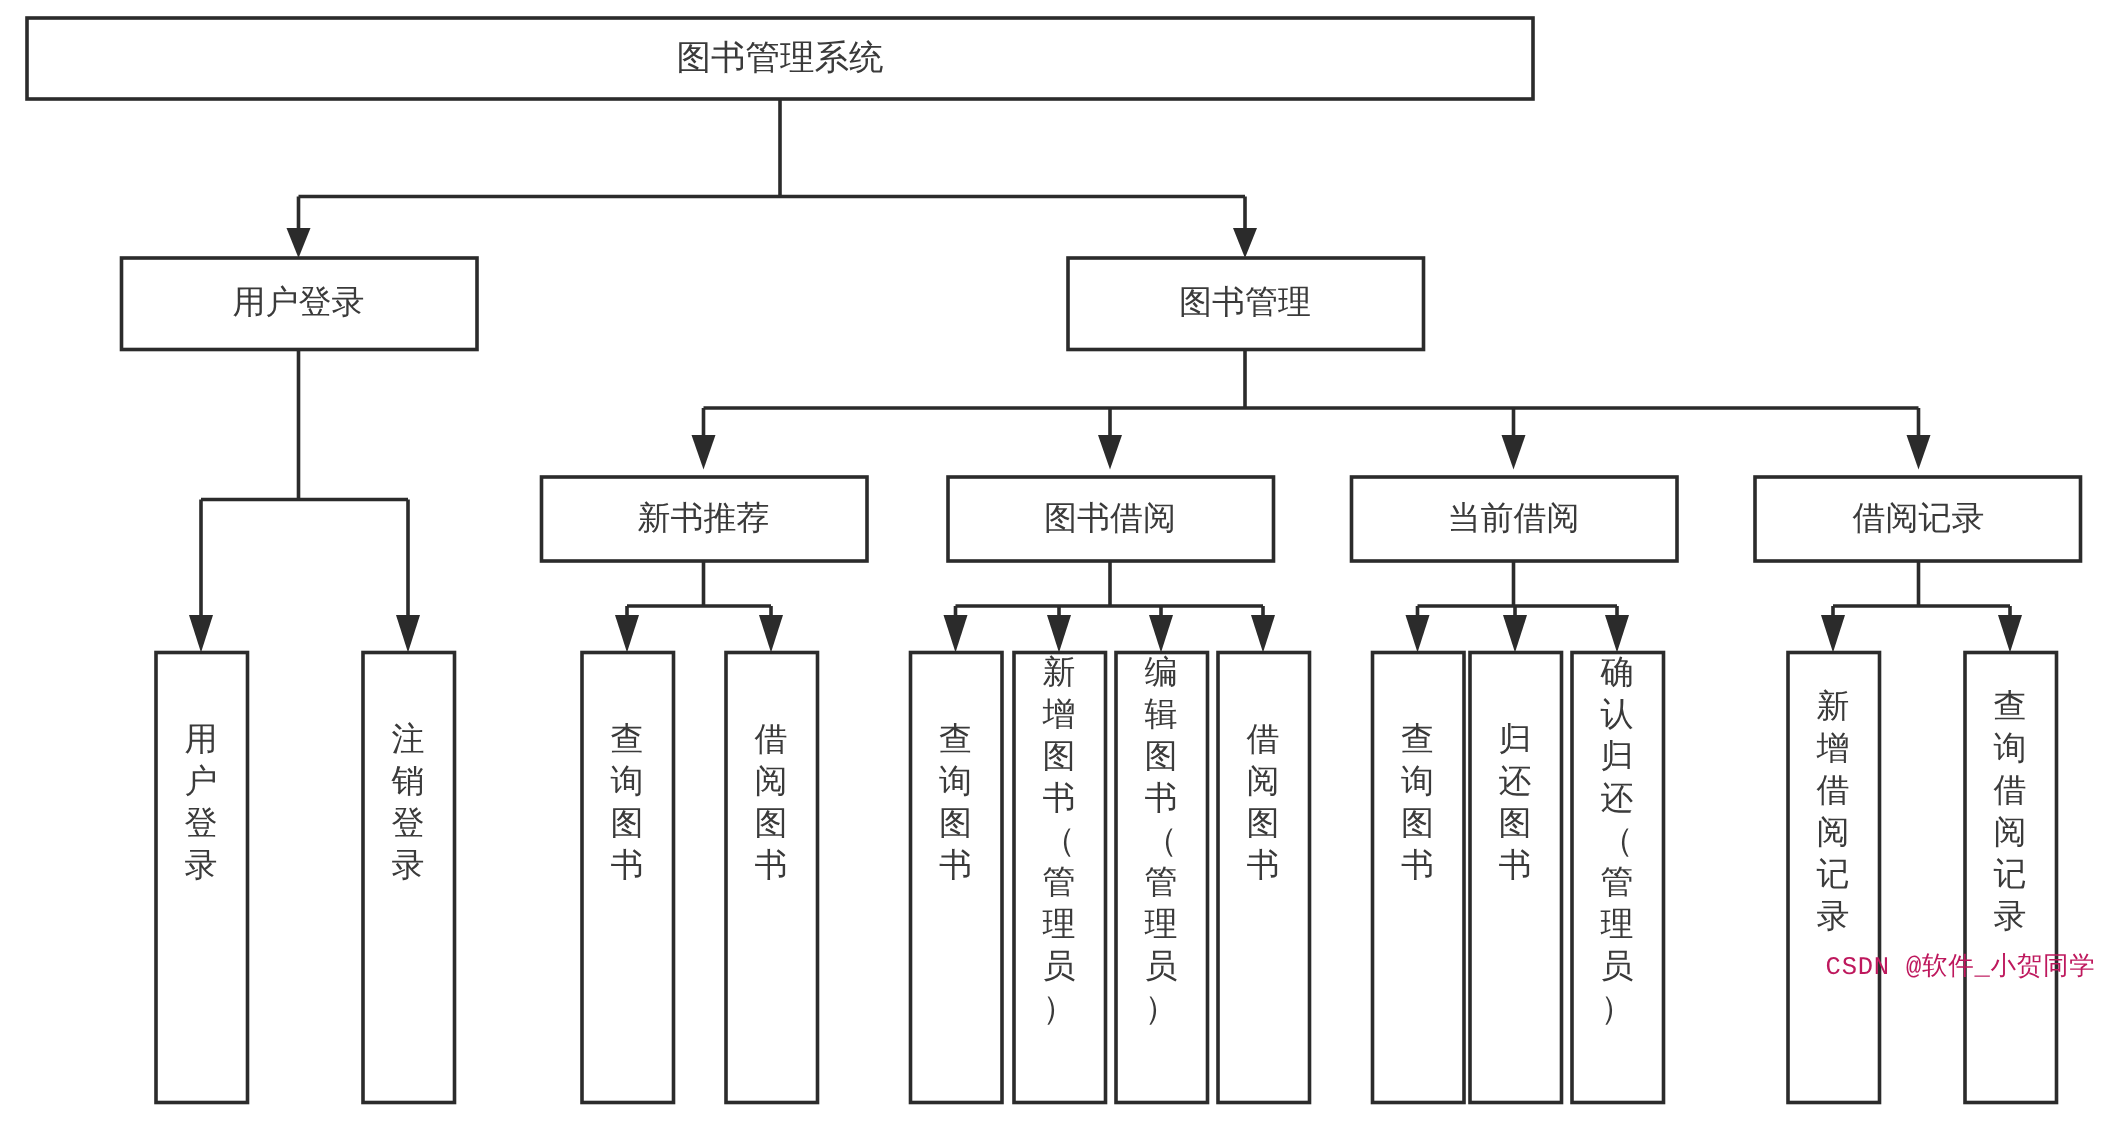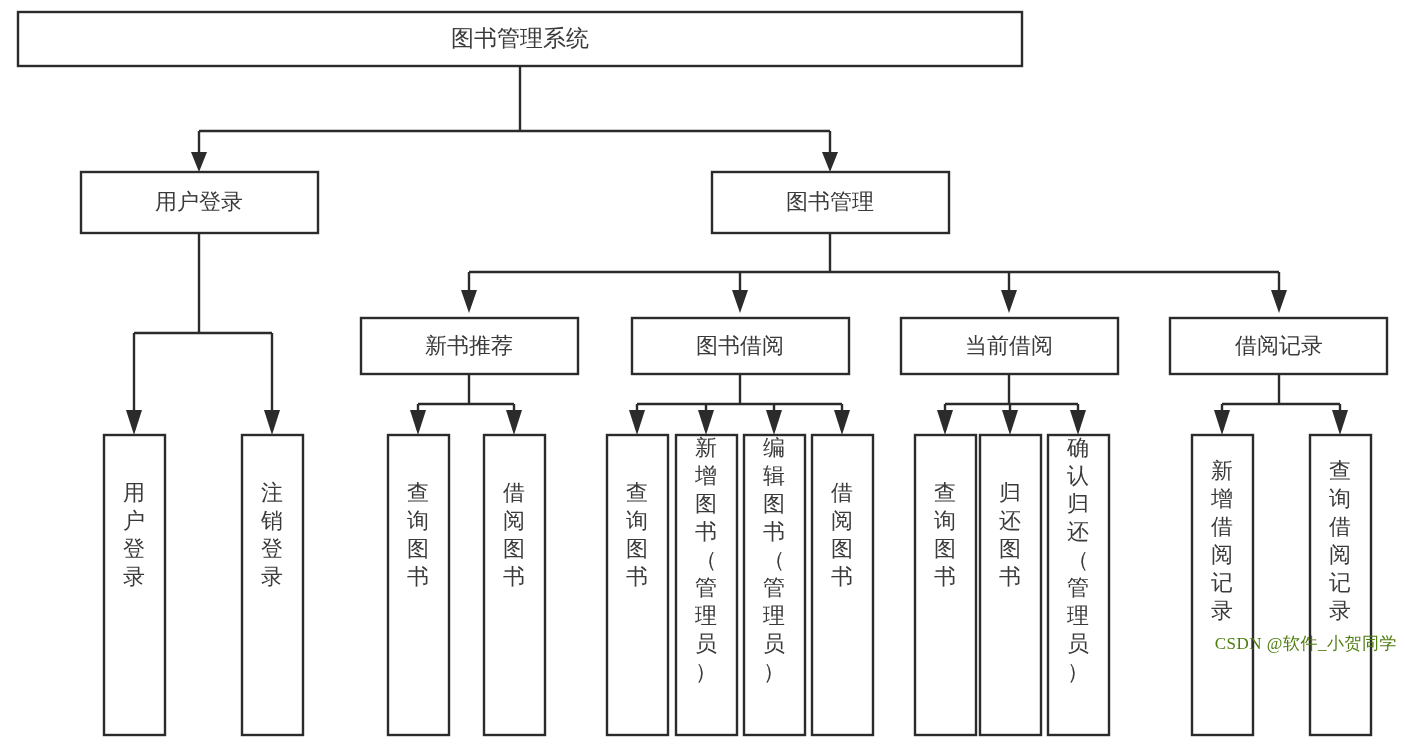--- a/index.html
+++ b/index.html
@@ -49,23 +49,23 @@
     stroke-linecap: butt;
   }
   .arrow-head {
     fill: #2b2b2b;
     stroke: none;
   }
   .watermark {
     position: absolute;
     right: 8px;
     bottom: 4px;
-    font-family: Liberation Serif, serif;
+    font-family: Liberation Mono, monospace;
     font-size: 17px;
-    color: #4d7c0f;
+    color: #be185d;
     white-space: nowrap;
     letter-spacing: 0.5px;
     pointer-events: none;
   }
 </style>
 </head>
 <body>
 
 <div id="diagram-root">
   <svg width="1405" height="747" viewBox="0 0 1405 747" xmlns="http://www.w3.org/2000/svg">

